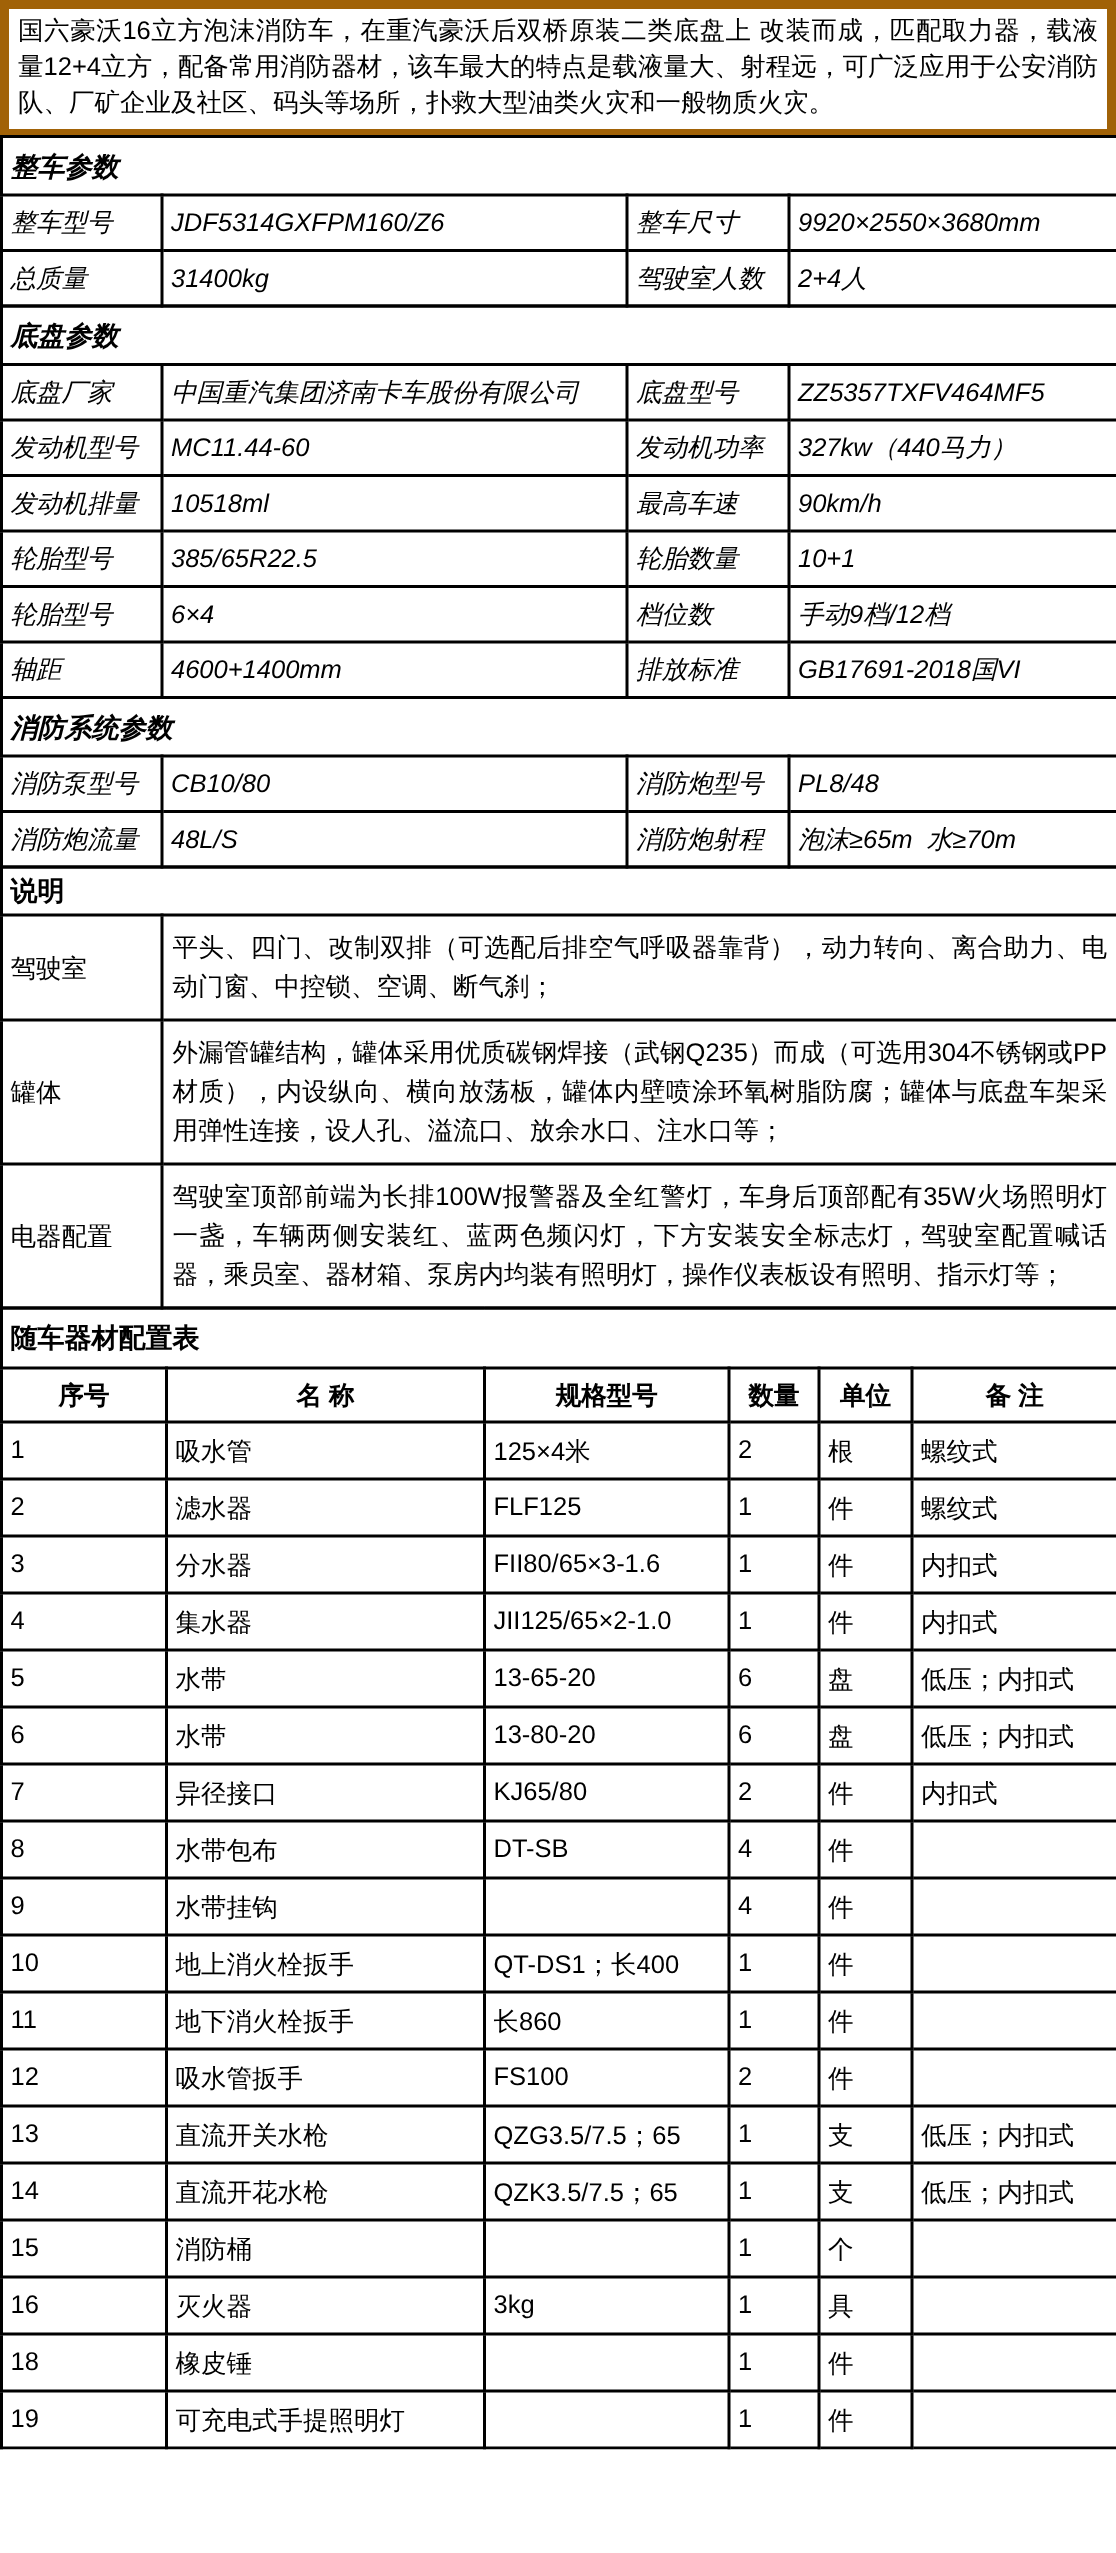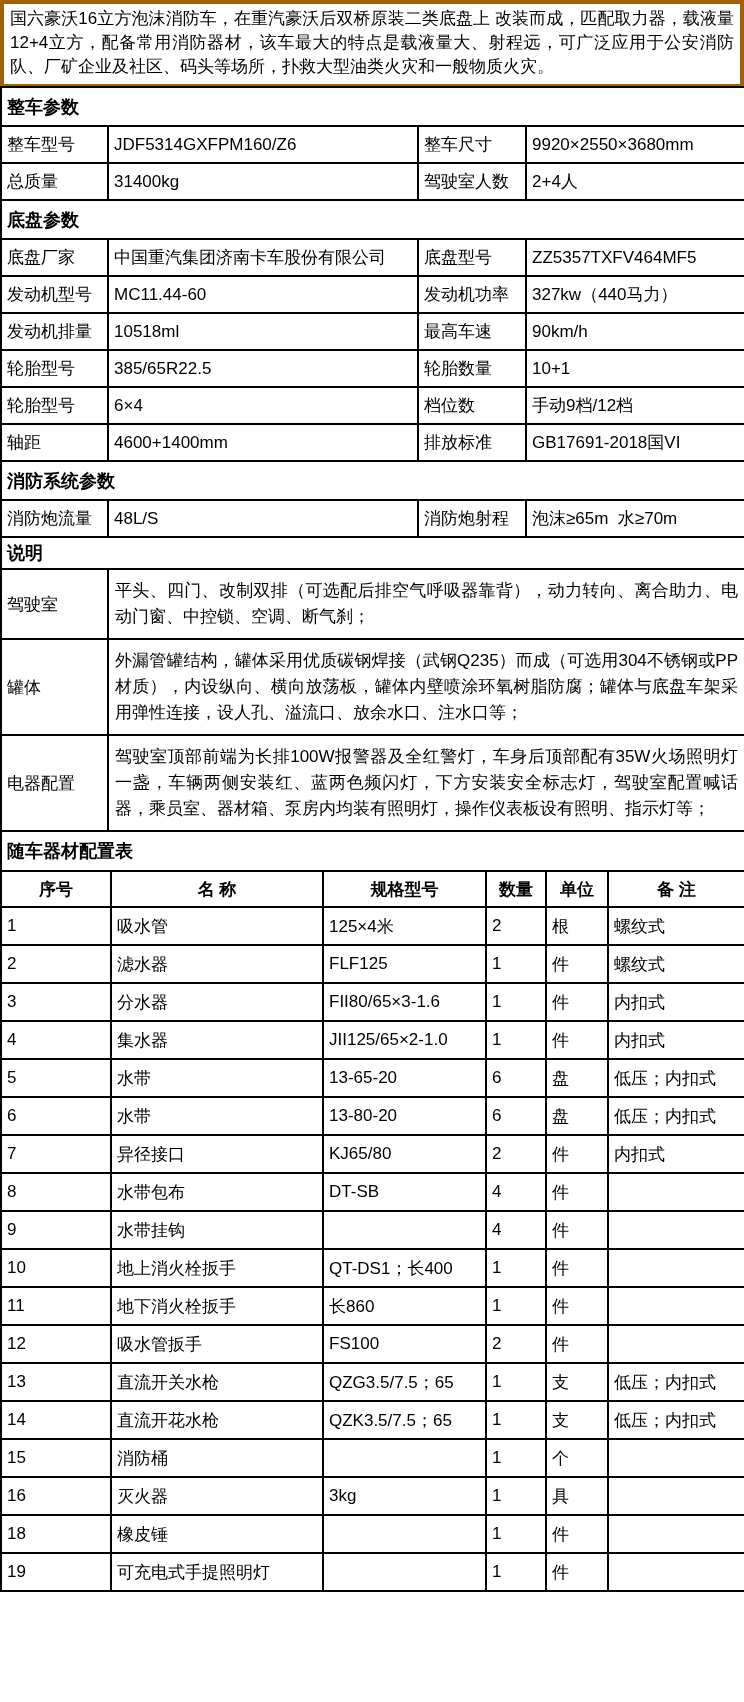--- a/index.html
+++ b/index.html
@@ -7,21 +7,21 @@
     width:744px;
     font-family:"Liberation Sans","DejaVu Sans",sans-serif;
     color:#000;
     -webkit-font-smoothing:antialiased;
   }
   .page{width:744px;background:#fff;}
   
   .intro{
     box-sizing:border-box;
     width:744px;
-    border:4px solid #a16207;
+    border:6px solid #a16207;
     padding:3px 6px 5px 6px;
     font-size:17px;
     line-height:24px;
     text-align:justify;
   }
   
   table{
     width:744px;
     border-collapse:collapse;
     table-layout:fixed;
@@ -36,21 +36,21 @@
     overflow:hidden;
     word-break:break-all;
   }
   .section-title{
     font-weight:bold;
     font-size:18px;
     height:26px;
     padding:2px 5px;
   }
   
-  .spec td{height:33px;white-space:pre-wrap;}
+  .spec td{height:33px;white-space:pre-wrap;font-style:italic;}
   
   .notes .note-text{
     line-height:26px;
     padding:8px 6px;
     text-align:justify;
   }
   .notes .note-label{width:107px;margin-left:29px;}
   
   .equip th{
     font-weight:bold;
@@ -153,20 +153,26 @@
         <col style="width:310px">
         <col style="width:108px">
         <col style="width:219px">
       </colgroup>
     <tbody>
       <tr>
         <td class="section-title" colspan="4">消防系统参数</td>
       </tr>
     </tbody>
     <tbody>
+        <tr>
+          <td>消防泵型号</td>
+          <td>CB10/80</td>
+          <td>消防炮型号</td>
+          <td>PL8/48</td>
+        </tr>
         <tr>
           <td>消防炮流量</td>
           <td>48L/S</td>
           <td>消防炮射程</td>
           <td>泡沫≥65m  水≥70m</td>
         </tr>
       </tbody>
   </table>
 
   <table class="notes">

